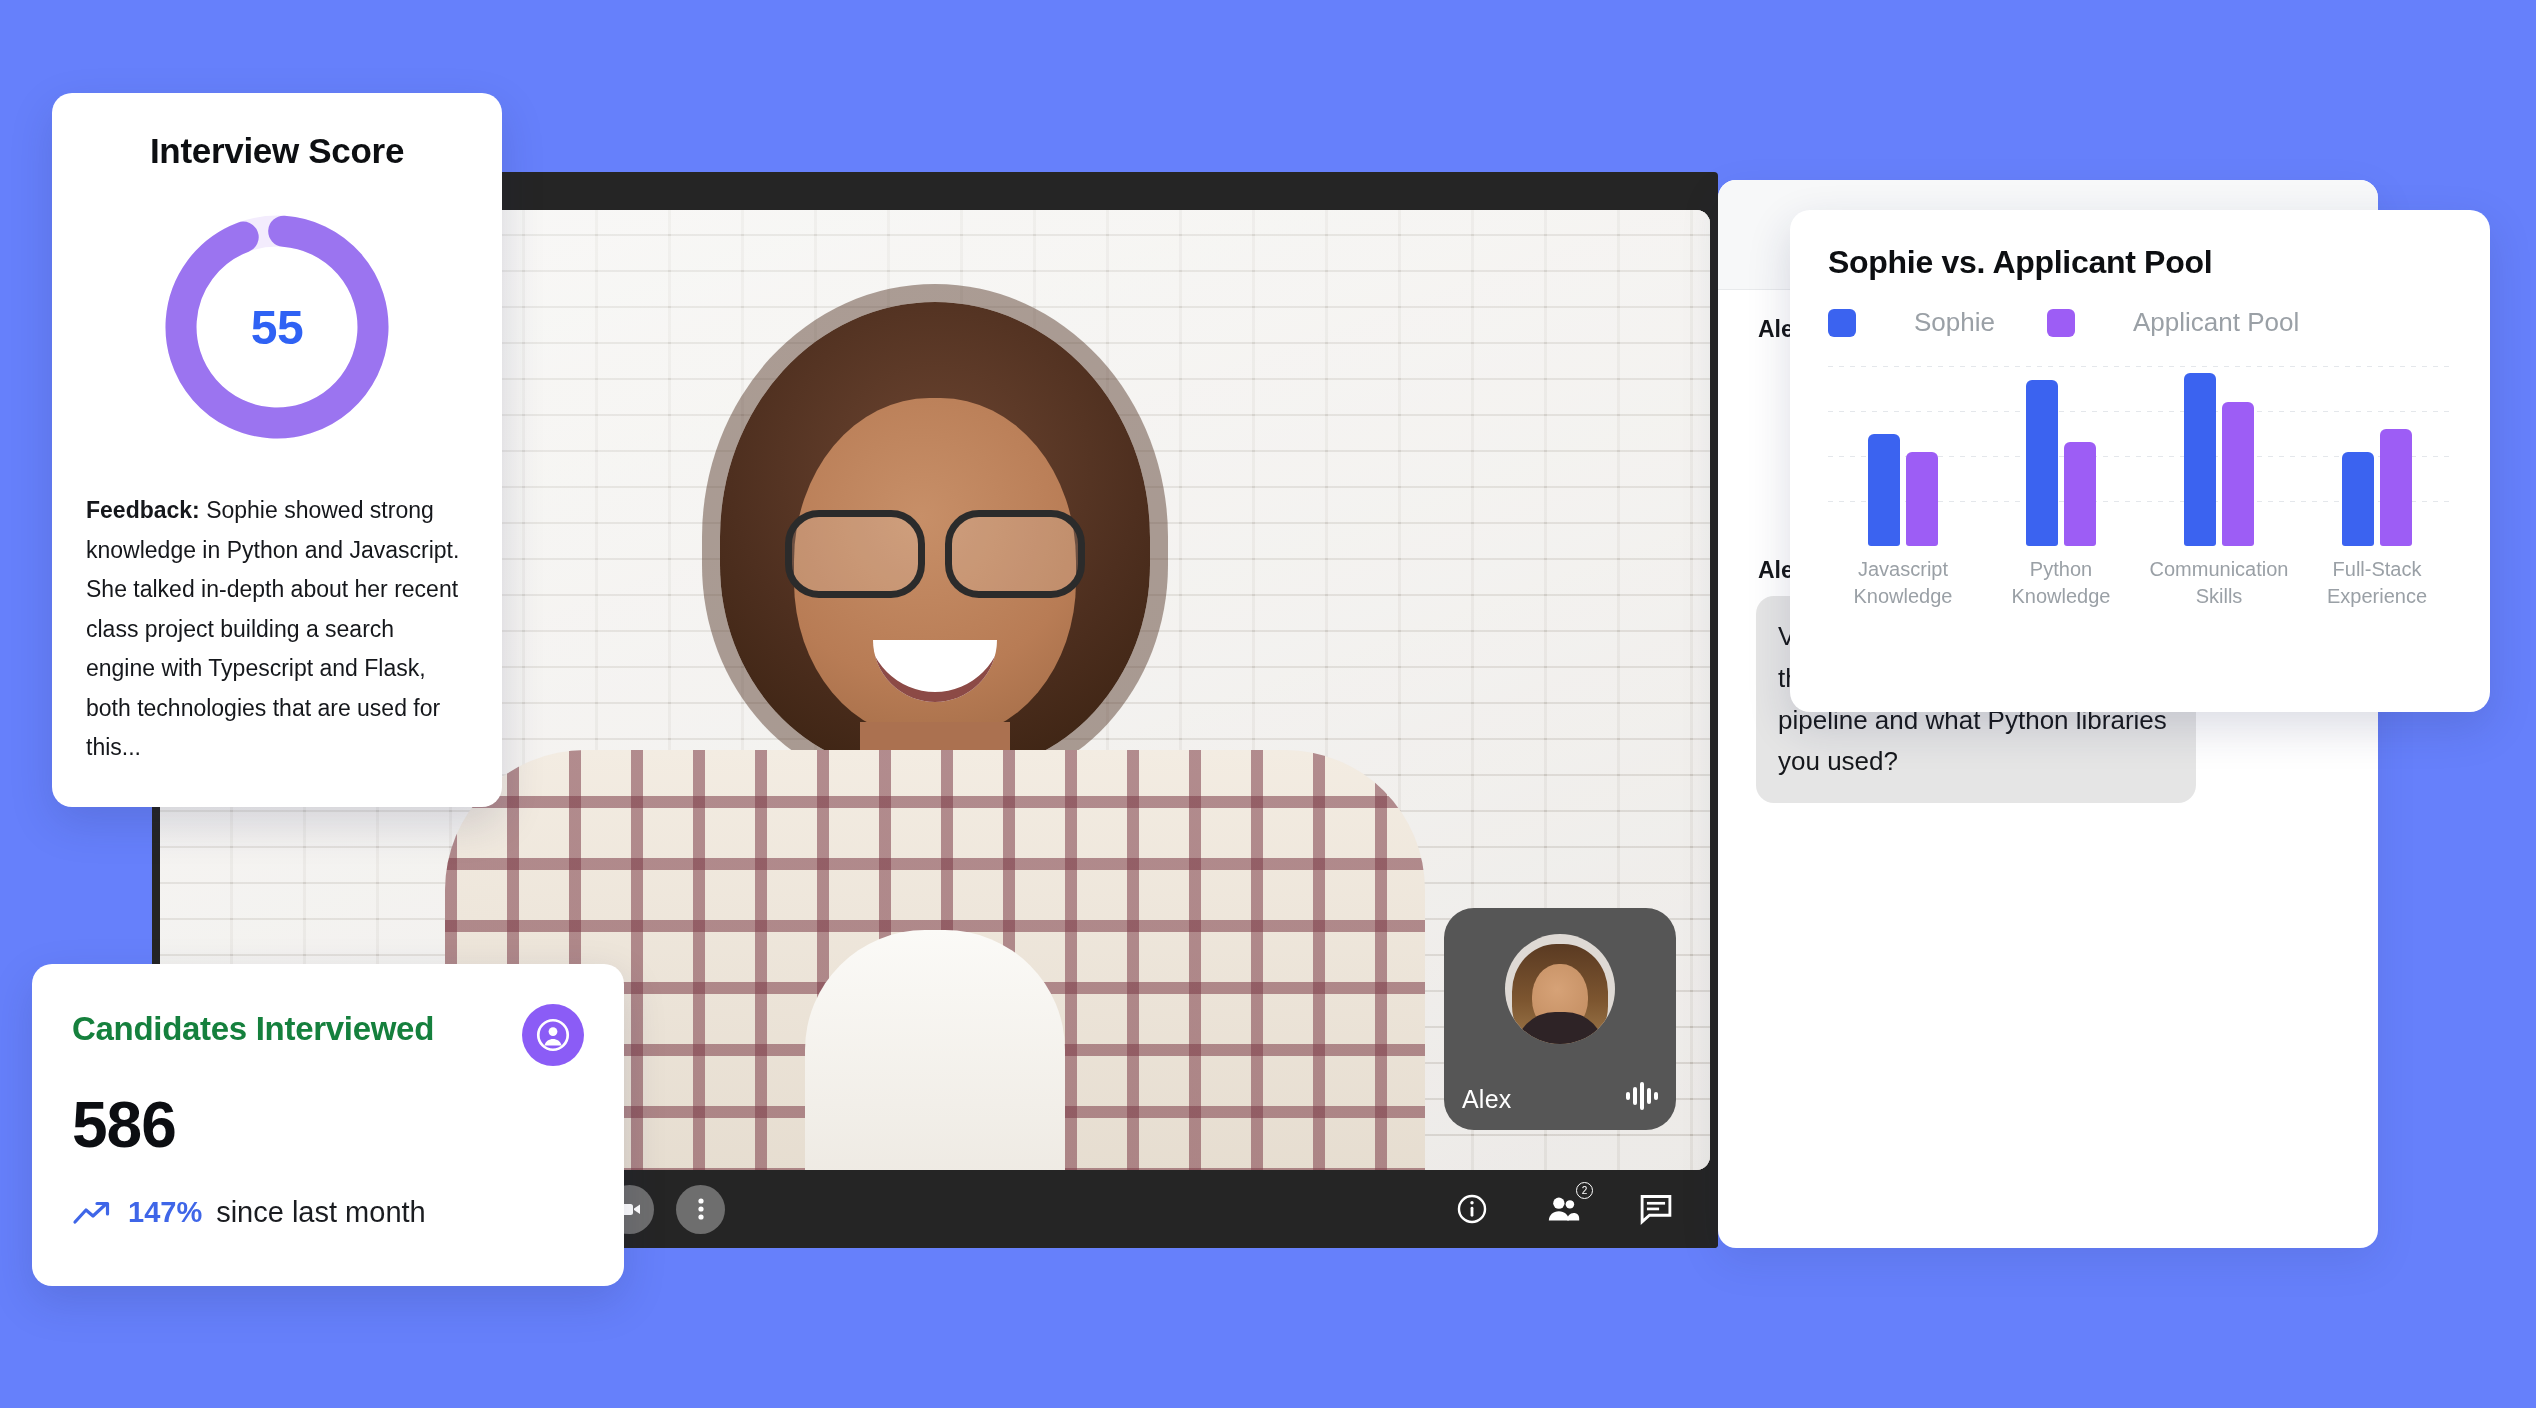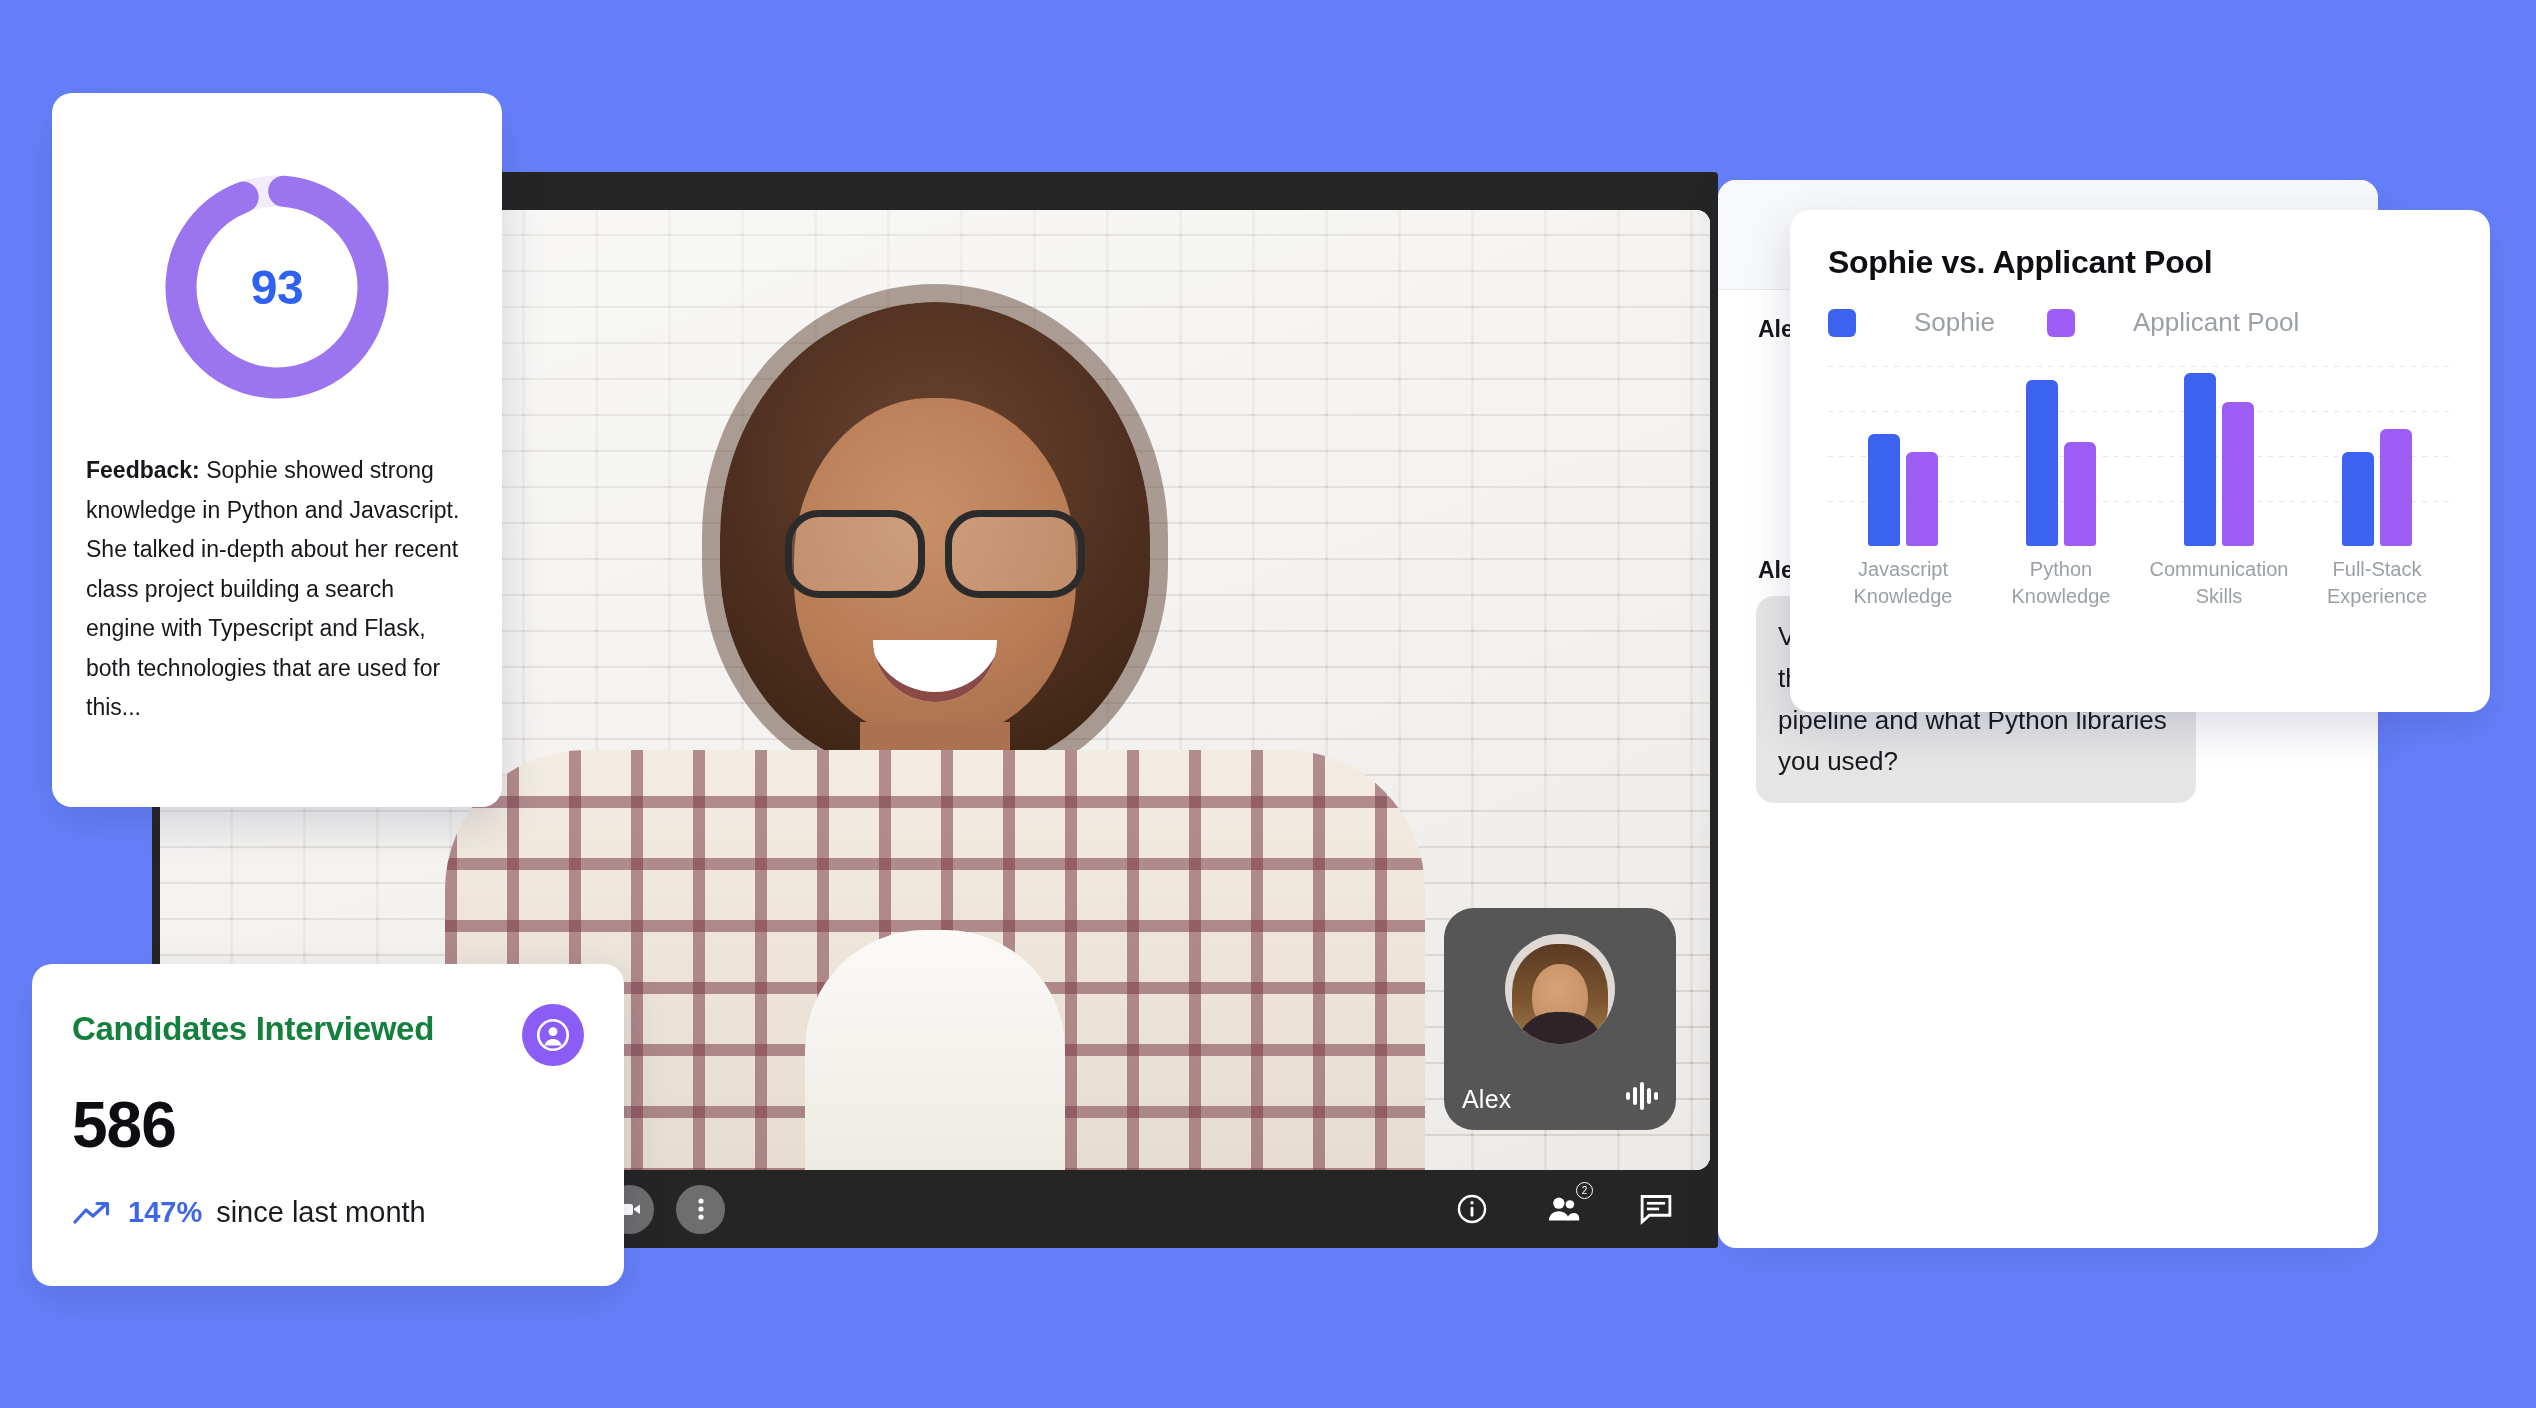--- a/index.html
+++ b/index.html
@@ -322,28 +322,29 @@
       <div class="bubble-out">processing aspects of model training. For example, I built data pipelines in Python for cleaning video data.</div>
 
       <div class="spacer-52"></div>
 
       <div class="msg-name">Alex</div>
       <div class="bubble-in">Very cool! Could you walk me through how you built the data pipeline and what Python libraries you used?</div>
     </div>
   </div>
 
   <div class="card card-score">
+    <h2>Interview Score</h2>
 
     <div class="gauge-wrap">
       <div class="gauge">
         <svg width="240" height="240" viewBox="0 0 240 240">
           <circle cx="120" cy="120" r="96" fill="none" stroke="#f3ecfd" stroke-width="31"></circle>
           <circle id="gaugeArc" cx="120" cy="120" r="96" fill="none" stroke="#9b74f0" stroke-width="31" stroke-linecap="round" transform="rotate(-86 120 120)" stroke-dasharray="560.9627842249935 603.1857894892403"></circle>
         </svg>
-        <div class="gauge-num">93</div>
+        <div class="gauge-num">55</div>
       </div>
     </div>
 
     <p class="feedback">
       <b>Feedback:</b><span> Sophie showed strong knowledge in Python and Javascript. She talked in-depth about her recent class project building a search engine with Typescript and Flask, both technologies that are used for this...</span>
     </p>
   </div>
 
   <div class="card card-cand">
     <div class="cand-top">

